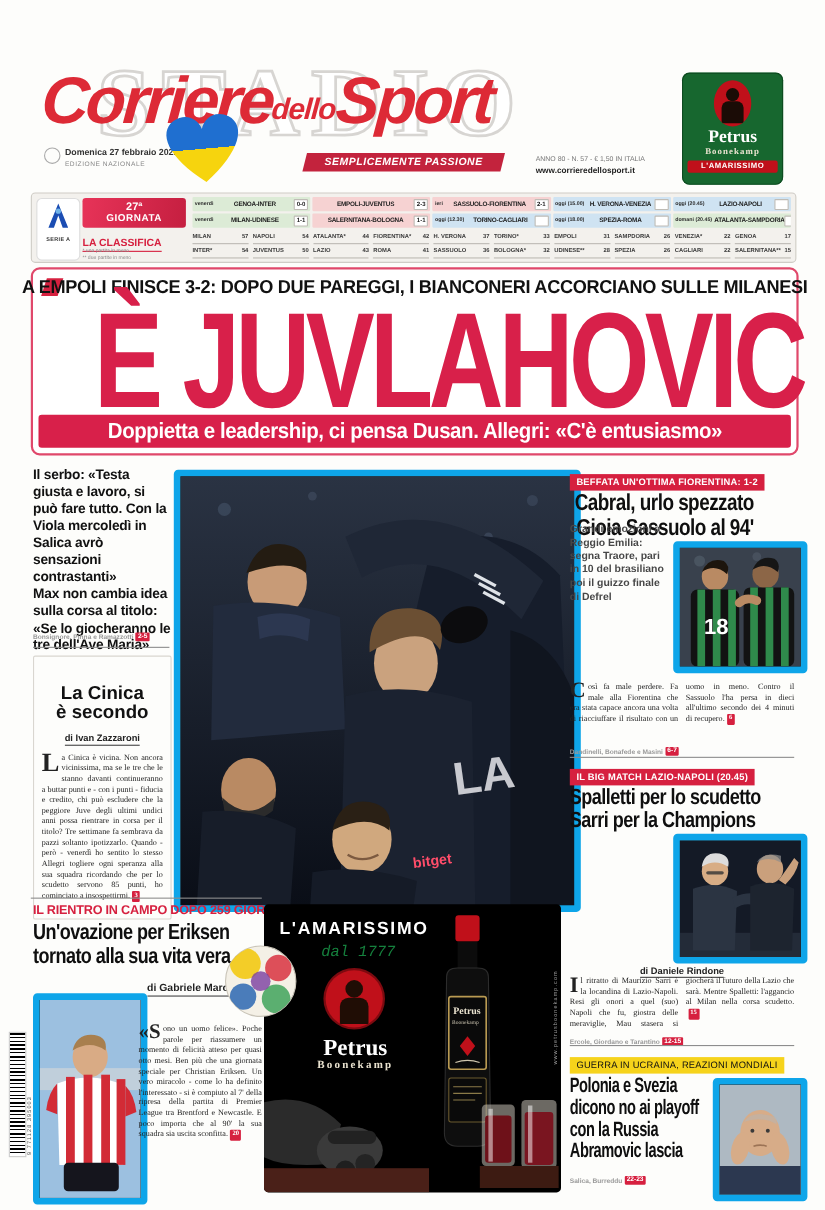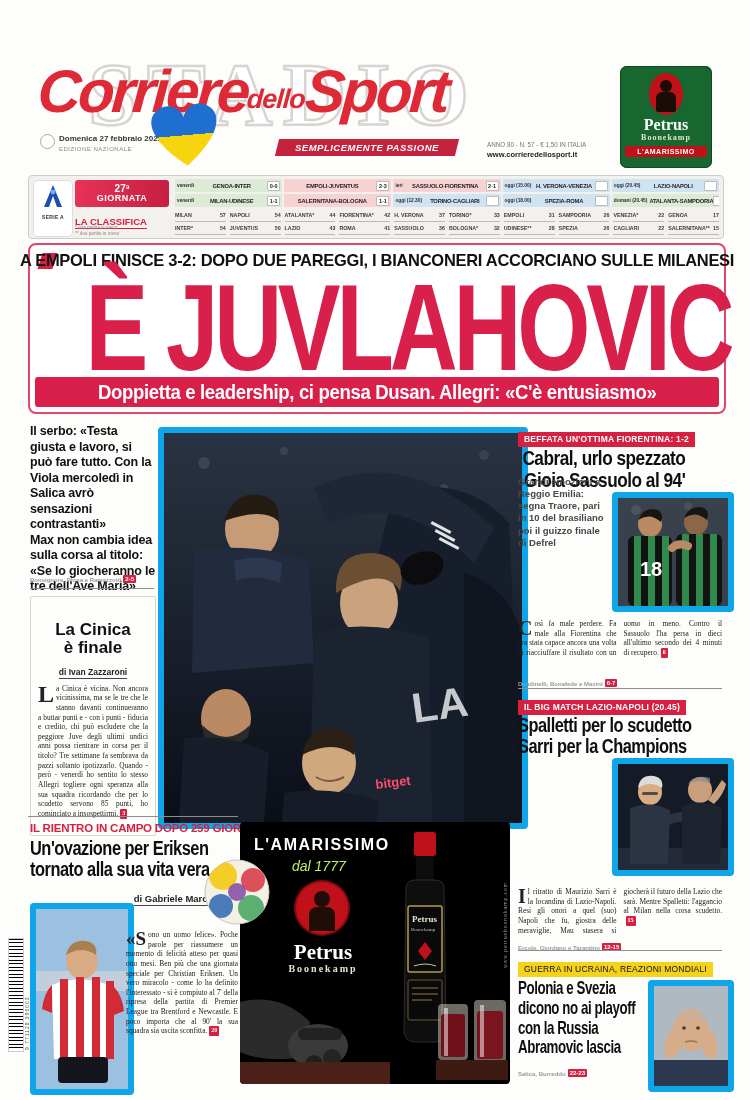--- a/index.html
+++ b/index.html
@@ -73,21 +73,21 @@
   .redtextlabel{color:#d6203f;font-weight:bold;font-size:11.5px;letter-spacing:-.2px;}
   .story-title{font-weight:bold;font-size:20px;color:#0f0f0f;letter-spacing:-.6px;line-height:1.04;white-space:nowrap;
                transform:scaleX(.82);transform-origin:left top;}
   .stand{font-size:9.5px;font-weight:bold;color:#474747;line-height:1.28;}
   .cols2{column-count:2;column-gap:7px;}
   .photo{border:6px solid #0ea5e9;border-radius:4px;overflow:hidden;background:#222;}
   .vert{writing-mode:vertical-rl;transform:rotate(180deg);}
   
   .ad{background:#000;border-radius:4px;overflow:hidden;}
   .ad .amaro{color:#fff;font-weight:bold;font-size:16px;letter-spacing:1.5px;}
-  .ad .dal{color:#bef264;font-family:Liberation Sans, sans-serif;font-style:italic;font-size:14px;}
+  .ad .dal{color:#15803d;font-family:Liberation Mono, monospace;font-style:italic;font-size:14px;}
   .ad .pcircle{width:52px;height:52px;border-radius:50%;background:#c0101a;position:relative;overflow:hidden;box-shadow:0 0 0 2px #7d0a10;}
   .ad .pcircle:before{content:"";position:absolute;left:18px;top:9px;width:16px;height:16px;background:#200d05;border-radius:50%;}
   .ad .pcircle:after{content:"";position:absolute;left:13px;top:25px;width:26px;height:24px;background:#200d05;border-radius:8px 8px 0 0;}
   .ad .pname{color:#fff;font-family:"Liberation Serif",serif;font-weight:bold;font-size:21px;line-height:1;}
   .ad .pname2{color:#e9e2cf;font-family:"Liberation Serif",serif;font-weight:bold;font-size:10px;letter-spacing:2px;}
   .ad .side{color:#9a9a9a;font-size:5px;letter-spacing:1px;}
   .barcode{background:repeating-linear-gradient(to bottom,#000 0 1.5px,#fff 1.5px 3.5px,#000 3.5px 4.5px,#fff 4.5px 7px);
            width:14px;border:1px solid #ccc;}
   .bdigits{font-size:5px;color:#555;letter-spacing:1px;}
 </style>
@@ -326,21 +326,21 @@
   <div class="abs intro" style="left:30px;top:424px;width:126px;">
     <div>Il serbo: «Testa giusta e lavoro, si può fare tutto. Con la Viola mercoledì in Salica avrò sensazioni contrastanti»</div>
     <div>Max non cambia idea sulla corsa al titolo: «Se lo giocheranno le tre dell'Ave Maria»</div>
   </div>
   <div class="abs" style="left:30px;top:568px;width:126px;">
     <span class="credits">Bonsignore, Pinna e Ramazzotti</span><span class="pgbox">2-5</span>
   </div>
   <div class="abs rule" style="left:30px;top:588px;width:124px;"></div>
 
   <div class="abs opbox" style="left:30px;top:596px;width:110px;height:208px;">
-    <div class="optitle"><span>La Cinica</span><br><span>è finale</span></div>
+    <div class="optitle"><span>La Cinica</span><br><span>è secondo</span></div>
     <div style="margin:4px 0 5px;"><span class="author">di Ivan Zazzaroni</span></div>
     <div class="bodytext serif" style="text-align:justify;">
       <span class="dcap">L</span><span>a Cinica è vicina. Non ancora vicinissima, ma se le tre che le stanno davanti continueranno a buttar punti e - con i punti - fiducia e credito, chi può escludere che la peggiore Juve degli ultimi undici anni possa rientrare in corsa per il titolo? Tre settimane fa sembrava da pazzi soltanto ipotizzarlo. Quando - però - venerdì ho sentito lo stesso Allegri togliere ogni speranza alla sua squadra ricordando che per lo scudetto servono 85 punti, ho cominciato a insospettirmi.</span><span class="pgbox">3</span>
     </div>
   </div>
 
   <div class="abs photo" style="left:158px;top:427px;width:358px;height:390px;">
     <svg width="358" height="390" viewBox="0 0 358 390">
       <defs>
         <linearGradient id="nbg" x1="0" y1="0" x2="0" y2="1">
@@ -436,20 +436,21 @@
       <path d="M20 24 Q22 10 36 12 Q46 14 44 24 Q32 16 20 24Z" fill="#dcdcdc"></path>
       <rect x="24" y="28" width="16" height="3" rx="1.5" fill="#333" opacity=".8"></rect>
       <path d="M12 44 Q32 36 52 46 L50 100 L12 100Z" fill="#2b3442"></path>
       <path d="M48 52 Q66 44 78 52 L74 62 Q62 54 50 62Z" fill="#2b3442"></path>
       <ellipse cx="82" cy="26" rx="12" ry="13" fill="#caa07c"></ellipse>
       <path d="M70 20 Q76 10 92 14 L92 20 Q80 14 70 20Z" fill="#8d8d8d" opacity=".7"></path>
       <path d="M64 42 Q84 34 104 44 L102 100 L64 100Z" fill="#1d242f"></path>
       <path d="M96 40 Q106 30 108 20 L104 16 Q96 28 90 36Z" fill="#caa07c"></path>
     </svg>
   </div>
+  <div class="abs" style="left:518px;top:872px;width:204px;text-align:center;"><span class="author">di Daniele Rindone</span></div>
   <div class="abs bodytext serif cols2" style="left:518px;top:887px;width:204px;height:50px;">
     <span class="dcap" style="font-size:20px;line-height:16px;">I</span><span>l ritratto di Maurizio Sarri è la locandina di Lazio-Napoli. Resi gli onori a quel (suo) Napoli che fu, giostra delle meraviglie, Mau stasera si giocherà il futuro della Lazio che sarà. Mentre Spalletti: l'aggancio al Milan nella corsa scudetto.</span><span class="pgbox">15</span>
   </div>
   <div class="abs" style="left:518px;top:936px;">
     <span class="credits">Ercole, Giordano e Tarantino</span><span class="pgbox">12-15</span>
   </div>
   <div class="abs rule" style="left:518px;top:950px;width:204px;"></div>
 
   <div class="abs" style="left:518px;top:958px;"><span class="ylabel">GUERRA IN UCRAINA, REAZIONI MONDIALI</span></div>
   <div class="abs" style="left:518px;top:978px;width:200px;">

